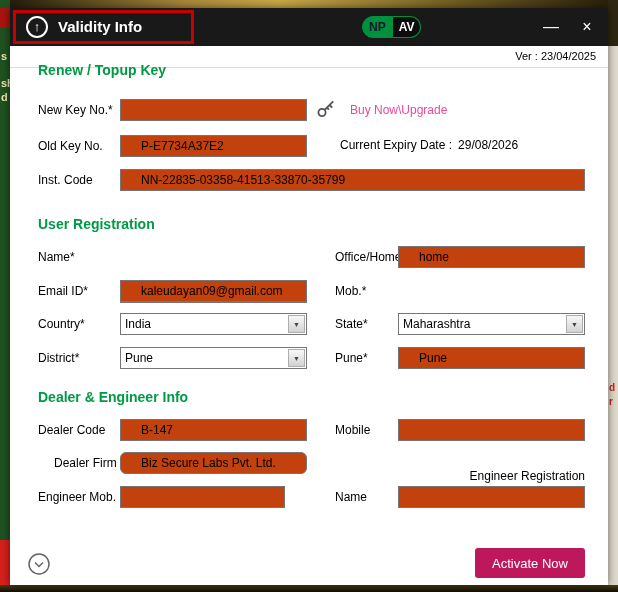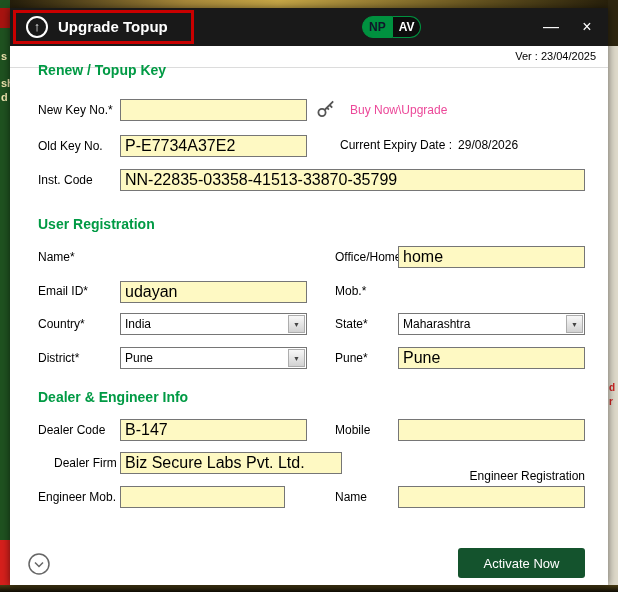--- a/index.html
+++ b/index.html
@@ -39,37 +39,37 @@
     color:#fff; font-size:16px; cursor:default; }
   .win-btn.min { right:40px; }
   .win-btn.close { right:4px; }
 
   .content { position:absolute; left:0; top:38px; right:0; bottom:0; background:#fff; }
   .version { position:absolute; top:4px; right:12px; font-size:11px; color:#000; }
   .ver-divider { position:absolute; top:21px; left:0; right:0; border-top:1px solid #dcdcdc; }
 
   .sec { position:absolute; left:28px; font-size:14px; font-weight:bold; color:#009a44; }
   .lbl { position:absolute; font-size:12px; color:#000; white-space:nowrap; }
-  .field { position:absolute; height:22px; border:1px solid #767676; font-size:16px;
-    padding:2px 4px; font-family:"Liberation Sans", sans-serif; color:#000; background:#fef9c3; }
+  .field { position:absolute; height:22px; border:1px solid #767676; font-size:12px;
+    padding:2px 20px; font-family:"Liberation Sans", sans-serif; color:#000; background:#c2410c; }
   .dropdown { position:absolute; height:22px; width:187px; border:1px solid #767676; background:#fff; }
   .dd-val { position:absolute; left:4px; top:0; line-height:20px; font-size:12px; }
   .dd-btn { position:absolute; right:1px; top:1px; bottom:1px; width:17px;
     background:linear-gradient(#f8f8f8,#d2d2d2); border:1px solid #adadad;
     display:flex; align-items:center; justify-content:center; font-size:7px; color:#444; }
 
   .key-icon { position:absolute; left:305px; top:52px; width:22px; height:22px; }
   .buy-link { position:absolute; left:340px; top:57px; font-size:12px; color:#ec4899; text-decoration:none; }
   .expiry { position:absolute; left:330px; top:92px; font-size:12px; color:#000; }
   .expiry .val { margin-left:6px; }
   .eng-reg { position:absolute; right:23px; top:423px; font-size:12px; color:#000; }
 
   .chevron-circle { position:absolute; left:17px; top:506px; width:24px; height:24px; }
-  .activate-btn { position:absolute; right:23px; top:502px; width:127px; height:30px;
-    background:#14532d; color:#fff; font-size:13px; border:none; border-radius:3px;
+  .activate-btn { position:absolute; right:23px; top:502px; width:110px; height:30px;
+    background:#be185d; color:#fff; font-size:13px; border:none; border-radius:3px;
     font-family:"Liberation Sans", sans-serif; cursor:pointer; }
 </style>
 </head>
 <body>
 
 <div class="bg-top"></div>
 <div class="bg-left">
   <div class="red-sliver"></div>
   <span class="frag" style="top:50px">s</span>
   <span class="frag" style="top:77px">sh</span>
@@ -80,21 +80,21 @@
   <div class="dark-top"></div>
   <span class="frag" style="top:382px">d</span>
   <span class="frag" style="top:396px">r</span>
 </div>
 <div class="bg-bottom"></div>
 
 <div class="dialog">
 
   <div class="titlebar">
     <div class="uparrow">↑</div>
-    <div class="title">Upgrade Topup</div>
+    <div class="title">Validity Info</div>
     <div class="redbox"></div>
     <div class="logo">
       <span class="np">NP</span>
       <span class="av">AV</span>
     </div>
     <div class="win-btn min">—</div>
     <div class="win-btn close">×</div>
   </div>
 
   <div class="content">
@@ -123,20 +123,21 @@
     <input class="field" style="left: 110px; top: 123px; width: 465px;" value="NN-22835-03358-41513-33870-35799">
 
     <div class="sec" style="top:170px">User Registration</div>
 
     <span class="lbl" style="left:28px; top:204px">Name*</span>
     <input class="field" style="left: 110px; top: 200px; width: 187px; margin-top: 35px;" value="udayan">
     <span class="lbl" style="left:325px; top:204px">Office/Home</span>
     <input class="field" style="left: 388px; top: 200px; width: 187px;" value="home">
 
     <span class="lbl" style="left:28px; top:238px">Email ID*</span>
+    <input class="field" style="left: 110px; top: 234px; width: 187px;" value="kaleudayan09@gmail.com">
     <span class="lbl" style="left:325px; top:238px">Mob.*</span>
 
     <span class="lbl" style="left:28px; top:271px">Country*</span>
     <div class="dropdown" style="left:110px; top:267px">
       <span class="dd-val">India</span>
       <span class="dd-btn">▼</span>
     </div>
     <span class="lbl" style="left:325px; top:271px">State*</span>
     <div class="dropdown" style="left:388px; top:267px">
       <span class="dd-val">Maharashtra</span>
@@ -152,21 +153,21 @@
     <input class="field" style="left: 388px; top: 301px; width: 187px;" value="Pune">
 
     <div class="sec" style="top:343px">Dealer &amp; Engineer Info</div>
 
     <span class="lbl" style="left:28px; top:377px">Dealer Code</span>
     <input class="field" style="left: 110px; top: 373px; width: 187px;" value="B-147">
     <span class="lbl" style="left:325px; top:377px">Mobile</span>
     <input class="field" style="left: 388px; top: 373px; width: 187px;" value="">
 
     <span class="lbl" style="left:44px; top:410px">Dealer Firm</span>
-    <input class="field" style="left: 110px; top: 406px; width: 222px;" value="Biz Secure Labs Pvt. Ltd.">
+    <input class="field" style="left: 110px; top: 406px; width: 187px; border-radius: 6px;" value="Biz Secure Labs Pvt. Ltd.">
     <span class="eng-reg">Engineer Registration</span>
 
     <span class="lbl" style="left:28px; top:444px">Engineer Mob.</span>
     <input class="field" style="left: 110px; top: 440px; width: 165px;" value="">
     <span class="lbl" style="left:325px; top:444px">Name</span>
     <input class="field" style="left: 388px; top: 440px; width: 187px;" value="">
 
     <span class="chevron-circle">
       <svg width="24" height="24" viewBox="0 0 24 24">
         <circle cx="12" cy="12" r="10" fill="none" stroke="#666" stroke-width="1.5"></circle>

